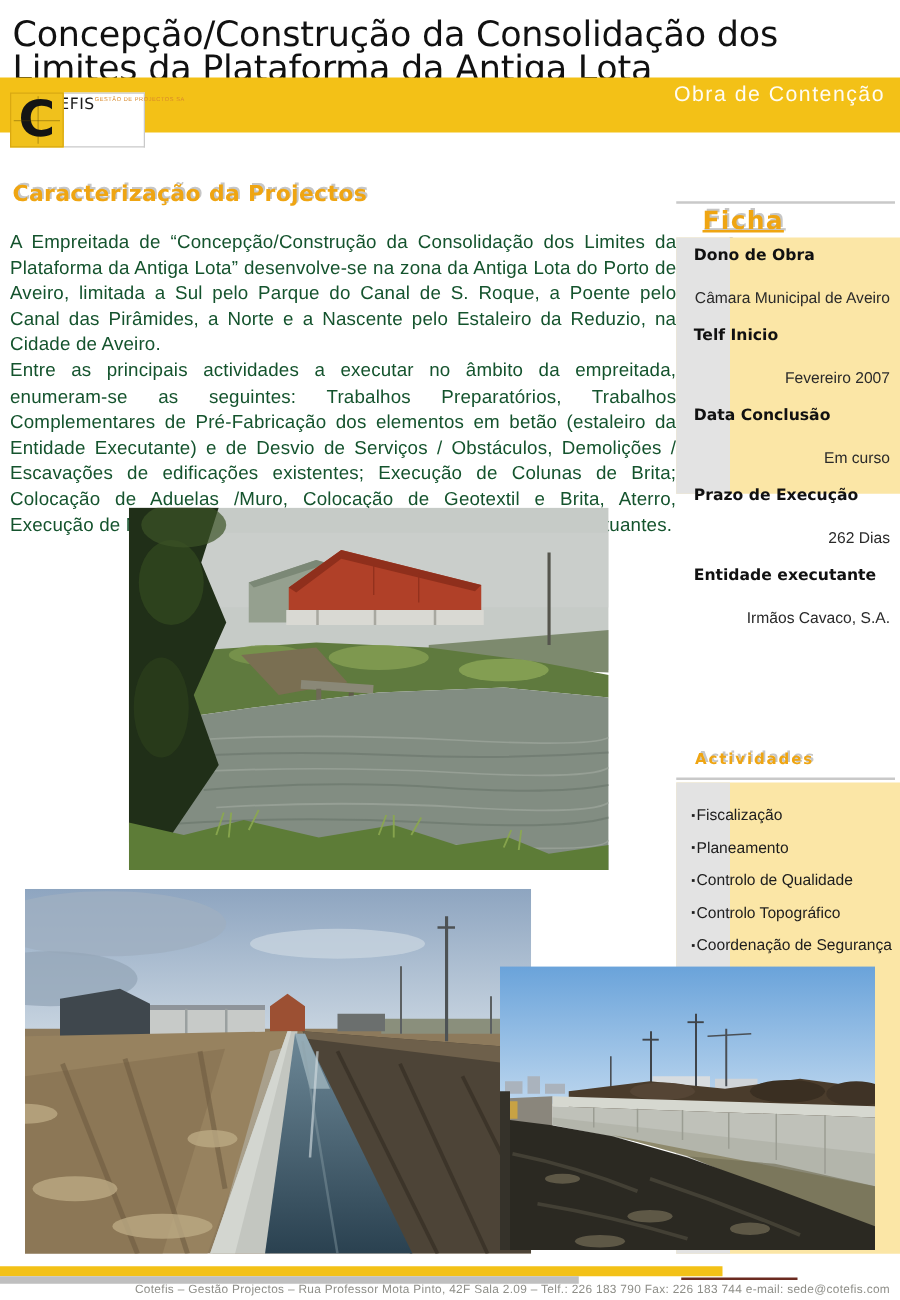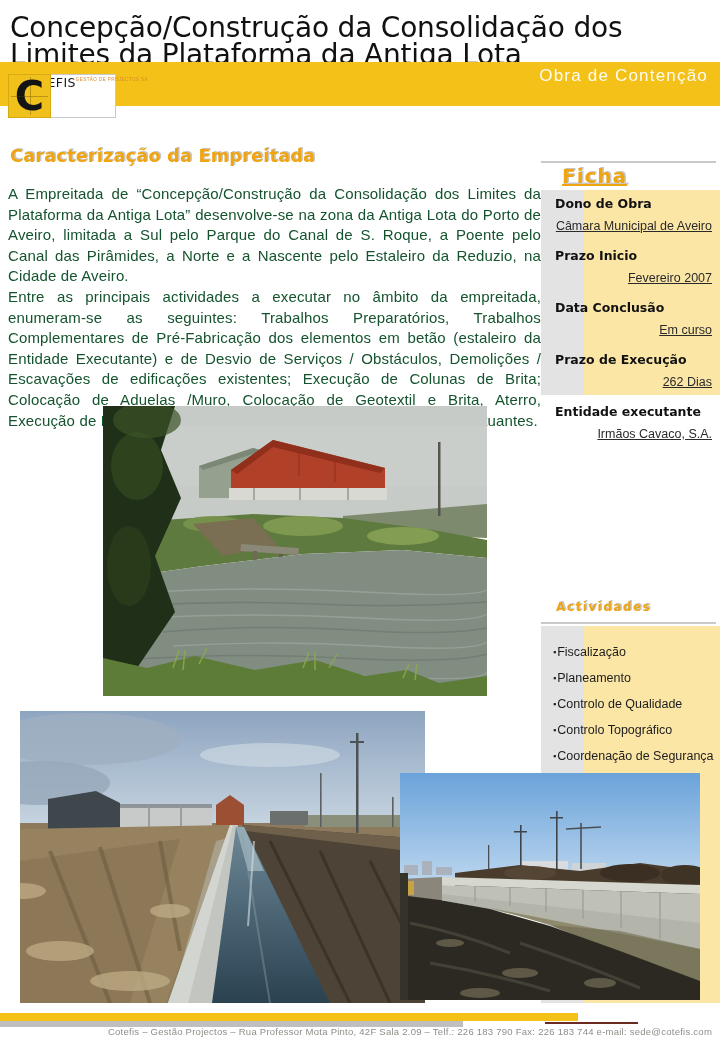--- a/index.html
+++ b/index.html
@@ -40,21 +40,21 @@
   .body-text p{margin:0;}
 
   
   .panel{z-index:1;background:#FBE6A6;}
   .panel .gray-strip{position:absolute;left:0;top:0;bottom:0;width:43px;background:#E3E3E3;}
   .panel-ficha{left:541px;top:190px;width:179px;height:205px;}
   .panel-activ{left:541px;top:626px;width:179px;height:377px;}
   .ficha-content{position:absolute;left:14px;top:6px;width:157px;}
   .f-label{font-family:"DejaVu Sans",sans-serif;font-weight:800;font-size:12.5px;color:#111;line-height:16px;margin-top:14px;}
   .f-label:first-child{margin-top:0;}
-  .f-value{font-size:12.5px;color:#2a2a2a;line-height:16px;margin-top:6px;text-align:right;text-decoration:underline;}
+  .f-value{font-size:12.5px;color:#2a2a2a;line-height:16px;margin-top:18px;text-align:right;}
   .activ-content{position:absolute;left:12px;top:18px;width:160px;}
   .a-item{font-size:12.5px;color:#1d1d1d;line-height:16px;margin-bottom:10px;white-space:nowrap;}
   .a-bullet{font-size:9px;vertical-align:1px;margin-right:1px;}
 
   
   .photo{overflow:hidden;}
   .photo svg{display:block;width:100%;height:100%;}
   .photo1{left:103px;top:406px;width:384px;height:290px;z-index:2;}
   .photo2{left:20px;top:711px;width:405px;height:292px;z-index:3;}
   .photo3{left:400px;top:773px;width:300px;height:227px;z-index:4;}
@@ -82,34 +82,34 @@
   <div class="abs logo">
     <div class="logo-square">
       <span class="logo-c">C</span>
     </div>
     <div class="logo-box">
       <span class="logo-name">COTEFIS</span>
       <span class="logo-tagline">GESTÃO DE PROJECTOS SA</span>
     </div>
   </div>
 
-  <div class="abs orange-h h-carac">Caracterização da Empreitada</div>
+  <div class="abs orange-h h-carac">Caracterização da Projectos</div>
   <div class="abs body-text">
     <p>A Empreitada de “Concepção/Construção da Consolidação dos Limites da Plataforma da Antiga Lota” desenvolve-se na zona da Antiga Lota do Porto de Aveiro, limitada a Sul pelo Parque do Canal de S. Roque, a Poente pelo Canal das Pirâmides, a Norte e a Nascente pelo Estaleiro da Reduzio, na Cidade de Aveiro.</p>
     <p>Entre as principais actividades a executar no âmbito da empreitada, enumeram-se as seguintes: Trabalhos Preparatórios, Trabalhos Complementares de Pré-Fabricação dos elementos em betão (estaleiro da Entidade Executante) e de Desvio de Serviços / Obstáculos, Demolições / Escavações de edificações existentes; Execução de Colunas de Brita; Colocação de Aduelas /Muro, Colocação de Geotextil e Brita, Aterro, Execução de Muro, Protecção Frontal e Reposição das Estruturas Flutuantes.</p>
   </div>
 
   <div class="abs rule rule-ficha"></div>
   <div class="abs orange-h h-ficha">Ficha Técnica</div>
   <div class="abs panel panel-ficha">
     <div class="gray-strip"></div>
     <div class="ficha-content">
       <div class="f-label">Dono de Obra</div>
       <div class="f-value">Câmara Municipal de Aveiro</div>
-      <div class="f-label">Prazo Inicio</div>
+      <div class="f-label">Telf Inicio</div>
       <div class="f-value">Fevereiro 2007</div>
       <div class="f-label">Data Conclusão</div>
       <div class="f-value">Em curso</div>
       <div class="f-label">Prazo de Execução</div>
       <div class="f-value">262 Dias</div>
       <div class="f-label">Entidade executante</div>
       <div class="f-value">Irmãos Cavaco, S.A.</div>
     </div>
   </div>
 

